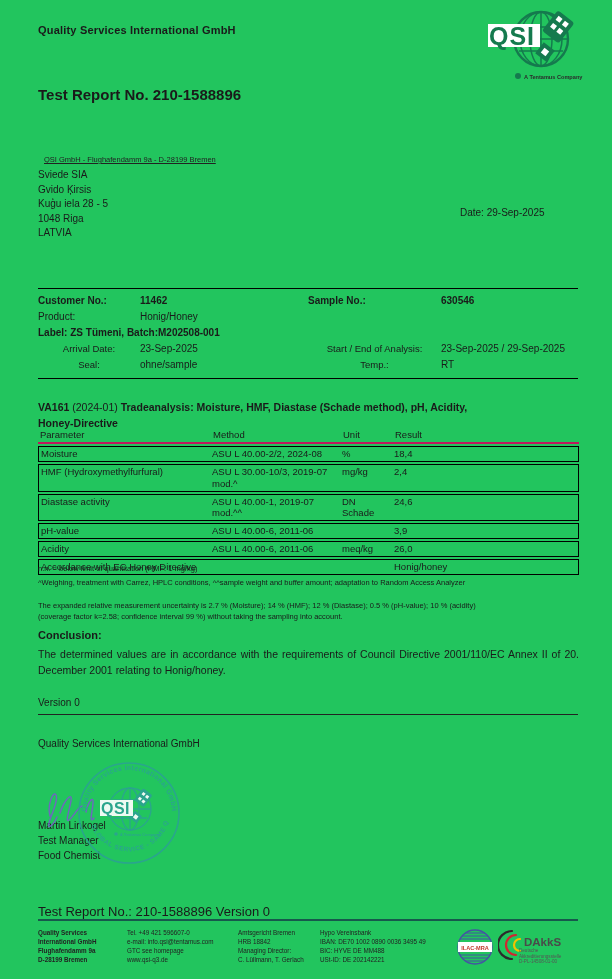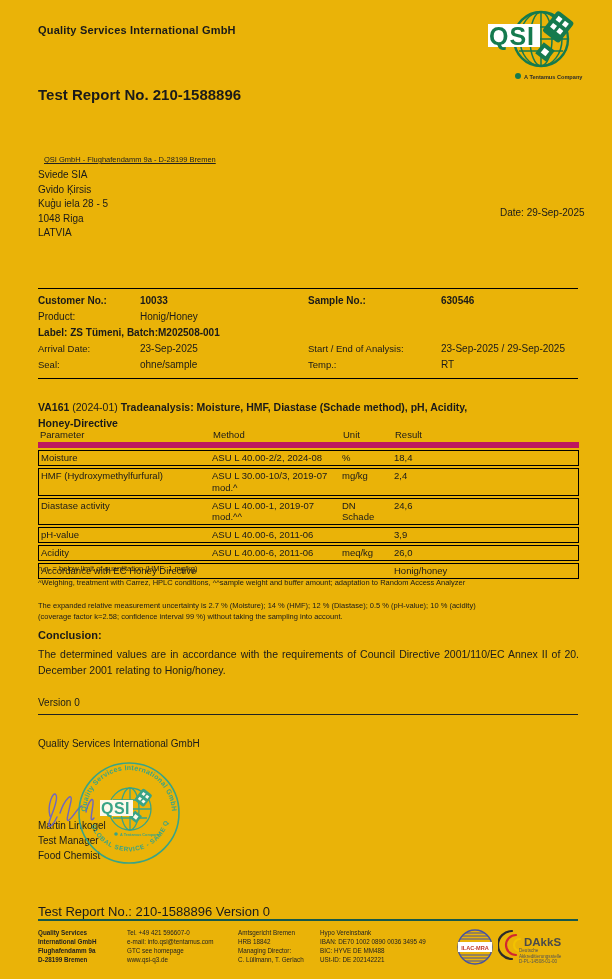--- a/index.html
+++ b/index.html
@@ -1,42 +1,42 @@
 <!DOCTYPE html>
 <html><head>
 <meta charset="utf-8">
 <style>
   html,body { margin:0; padding:0; background:#e8e8e8; }
   .page {
-    position:relative; width:612px; height:979px; background:#eab308;
+    position:relative; width:612px; height:979px; background:#22c55e;
     margin:0 auto; font-family:"Liberation Sans", sans-serif; color:#1a1a1a;
     overflow:hidden;
   }
   .abs { position:absolute; }
   .b { font-weight:bold; }
   .preline { white-space:pre-line; }
 
   .company-header { left:38px; top:24px; font-size:11px; font-weight:bold; letter-spacing:0.2px; }
   .logo-wrap { left:487px; top:6px; width:98px; height:82px; }
   .report-title { left:38px; top:86px; font-size:15px; font-weight:bold; }
 
   .sender-line { left:44px; top:155px; font-size:7.5px; text-decoration:underline; color:#222; }
   .recipient { left:38px; top:168px; font-size:10px; line-height:14.5px; }
-  .date-line { left:500px; top:207px; font-size:10px; }
+  .date-line { left:460px; top:207px; font-size:10px; }
 
   .info-table { left:38px; top:288px; width:540px; border-top:1.6px solid #000; border-bottom:1.6px solid #000; padding:4px 0 5px 0; }
   .info-row { display:grid; grid-template-columns:102px 168px 133px 137px; line-height:16px; font-size:10px; }
-  .info-row.small-label > .lbl { font-size:9.5px; }
+  .info-row.small-label > .lbl { font-size:9.5px;text-align:center; }
   .info-span { font-size:10px; line-height:16px; font-weight:bold; }
 
   .analysis-title { left:38px; top:400px; width:545px; font-size:10.5px; line-height:15.5px; font-weight:bold; }
   .analysis-title .reg { font-weight:normal; }
 
   .results { left:38px; top:429px; width:541px; font-size:9.5px; }
-  .res-head { display:grid; grid-template-columns:173px 130px 52px 186px; border-bottom:6px solid #be185d; padding:0 0 2px 2px; line-height:11px; }
+  .res-head { display:grid; grid-template-columns:173px 130px 52px 186px; border-bottom:2px solid #be185d; padding:0 0 2px 2px; line-height:11px; }
   .res-row { display:grid; grid-template-columns:171px 130px 52px 184px; border:1.4px solid #000; margin-top:2px; padding:1px 0 1.5px 2px; line-height:11.5px; }
   .res-row .cell { padding-right:4px; }
   .res-row .span3 { grid-column:1 / 4; }
 
   .notes { left:38px; top:564px; width:540px; font-size:7.5px; color:#1a1a1a; }
   .note-line { margin-bottom:4.5px; line-height:9.5px; }
   .uncertainty { left:38px; top:601px; width:540px; font-size:7.5px; line-height:10.5px; }
 
   .conclusion-head { left:38px; top:629px; font-size:11px; font-weight:bold; }
   .conclusion-text { left:38px; top:646px; width:541px; font-size:10.5px; line-height:16px; text-align:justify; }
@@ -110,21 +110,21 @@
     <div>Gvido Ķirsis</div>
     <div>Kuģu iela 28 - 5</div>
     <div>1048 Riga</div>
     <div>LATVIA</div>
   </div>
   <div class="abs date-line">Date: 29-Sep-2025</div>
 
   <div class="abs info-table">
     <div class="info-row b">
       <span class="lbl">Customer No.:</span>
-      <span>10033</span>
+      <span>11462</span>
       <span class="lbl">Sample No.:</span>
       <span>630546</span>
     </div>
     <div class="info-row">
       <span class="lbl">Product:</span>
       <span>Honig/Honey</span>
       <span class="lbl"></span>
       <span></span>
     </div>
     <div class="info-span">Label: ZS Tümeni, Batch:M202508-001</div>

